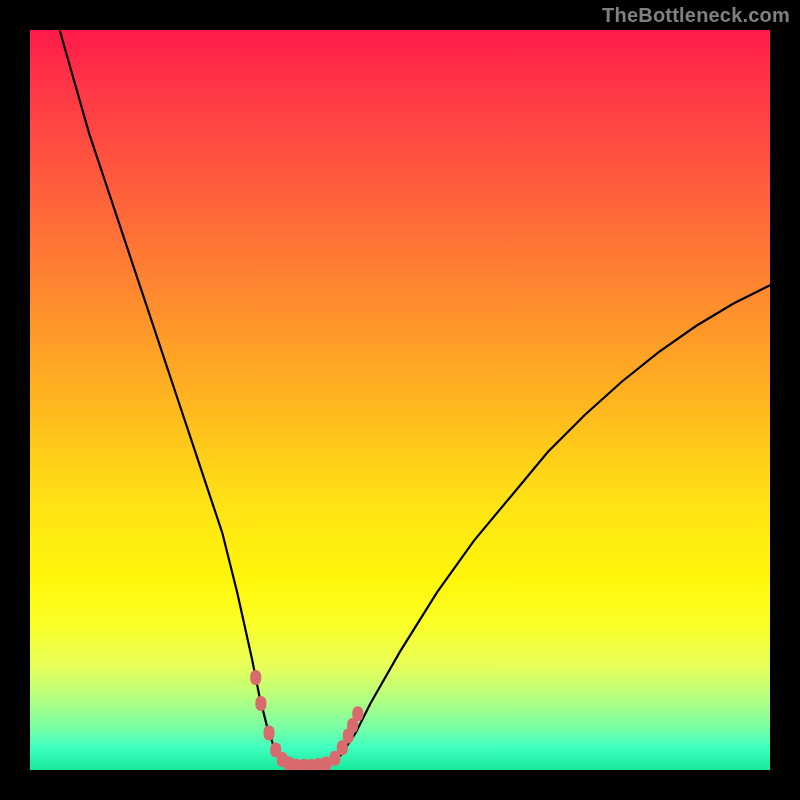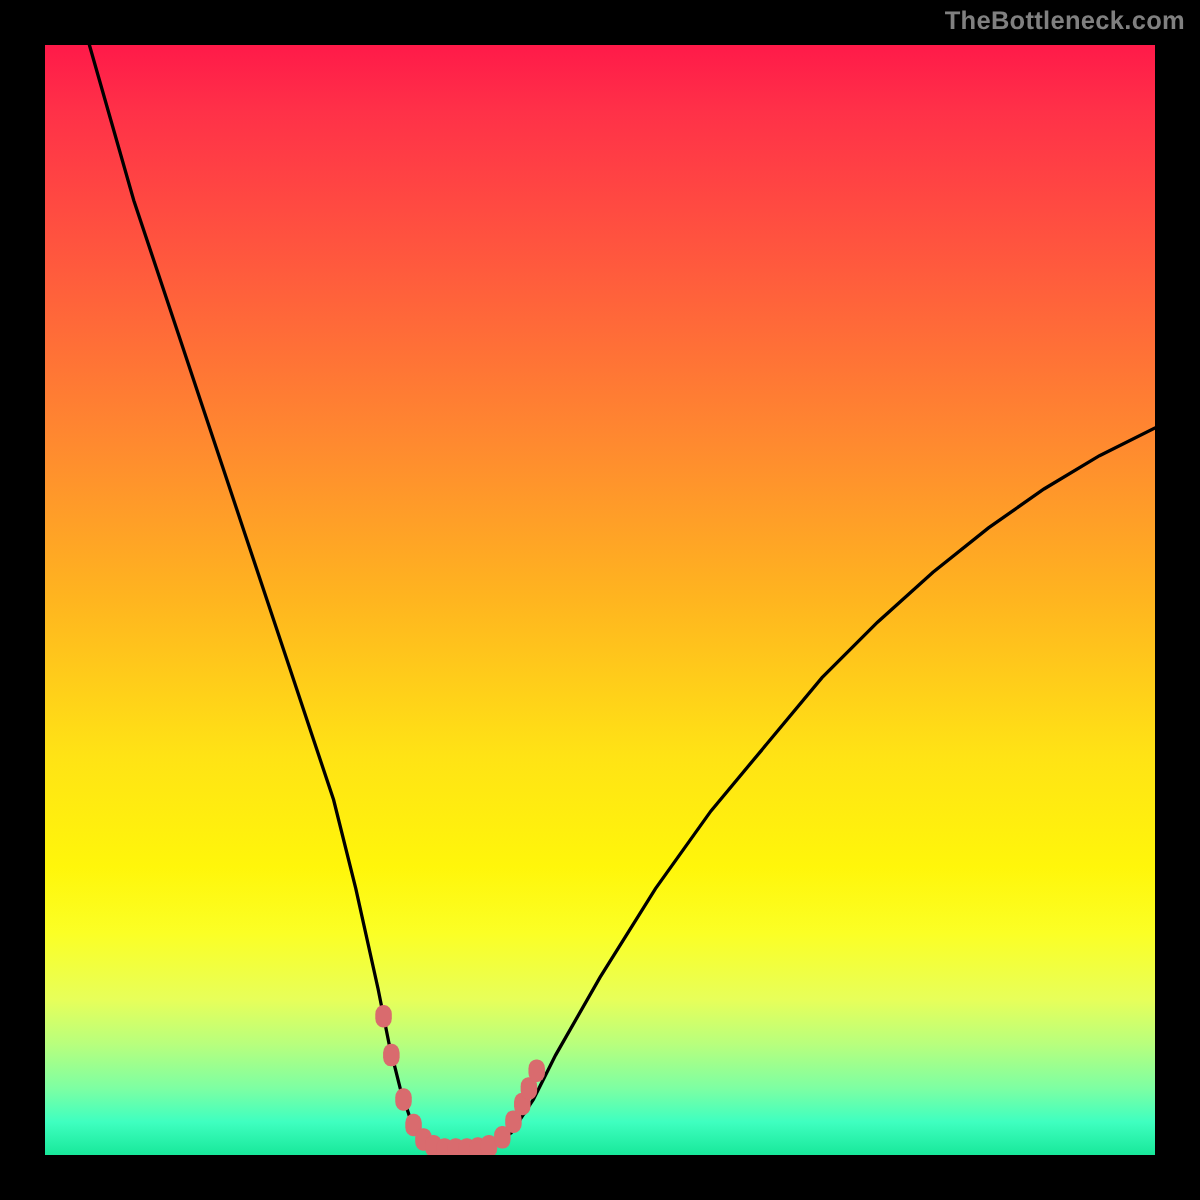--- a/index.html
+++ b/index.html
@@ -15,21 +15,21 @@
     position: relative;
     width: 800px;
     height: 800px;
     background: #000;
   }
   .watermark {
     position: absolute;
     top: 4px;
     right: 10px;
     color: #808080;
-    font-size: 17px;
+    font-size: 20px;
     font-weight: 600;
     letter-spacing: 0.2px;
     z-index: 5;
   }
   .plot {
     position: absolute;
     left: 30px;
     top: 30px;
     width: 740px;
     height: 740px;

